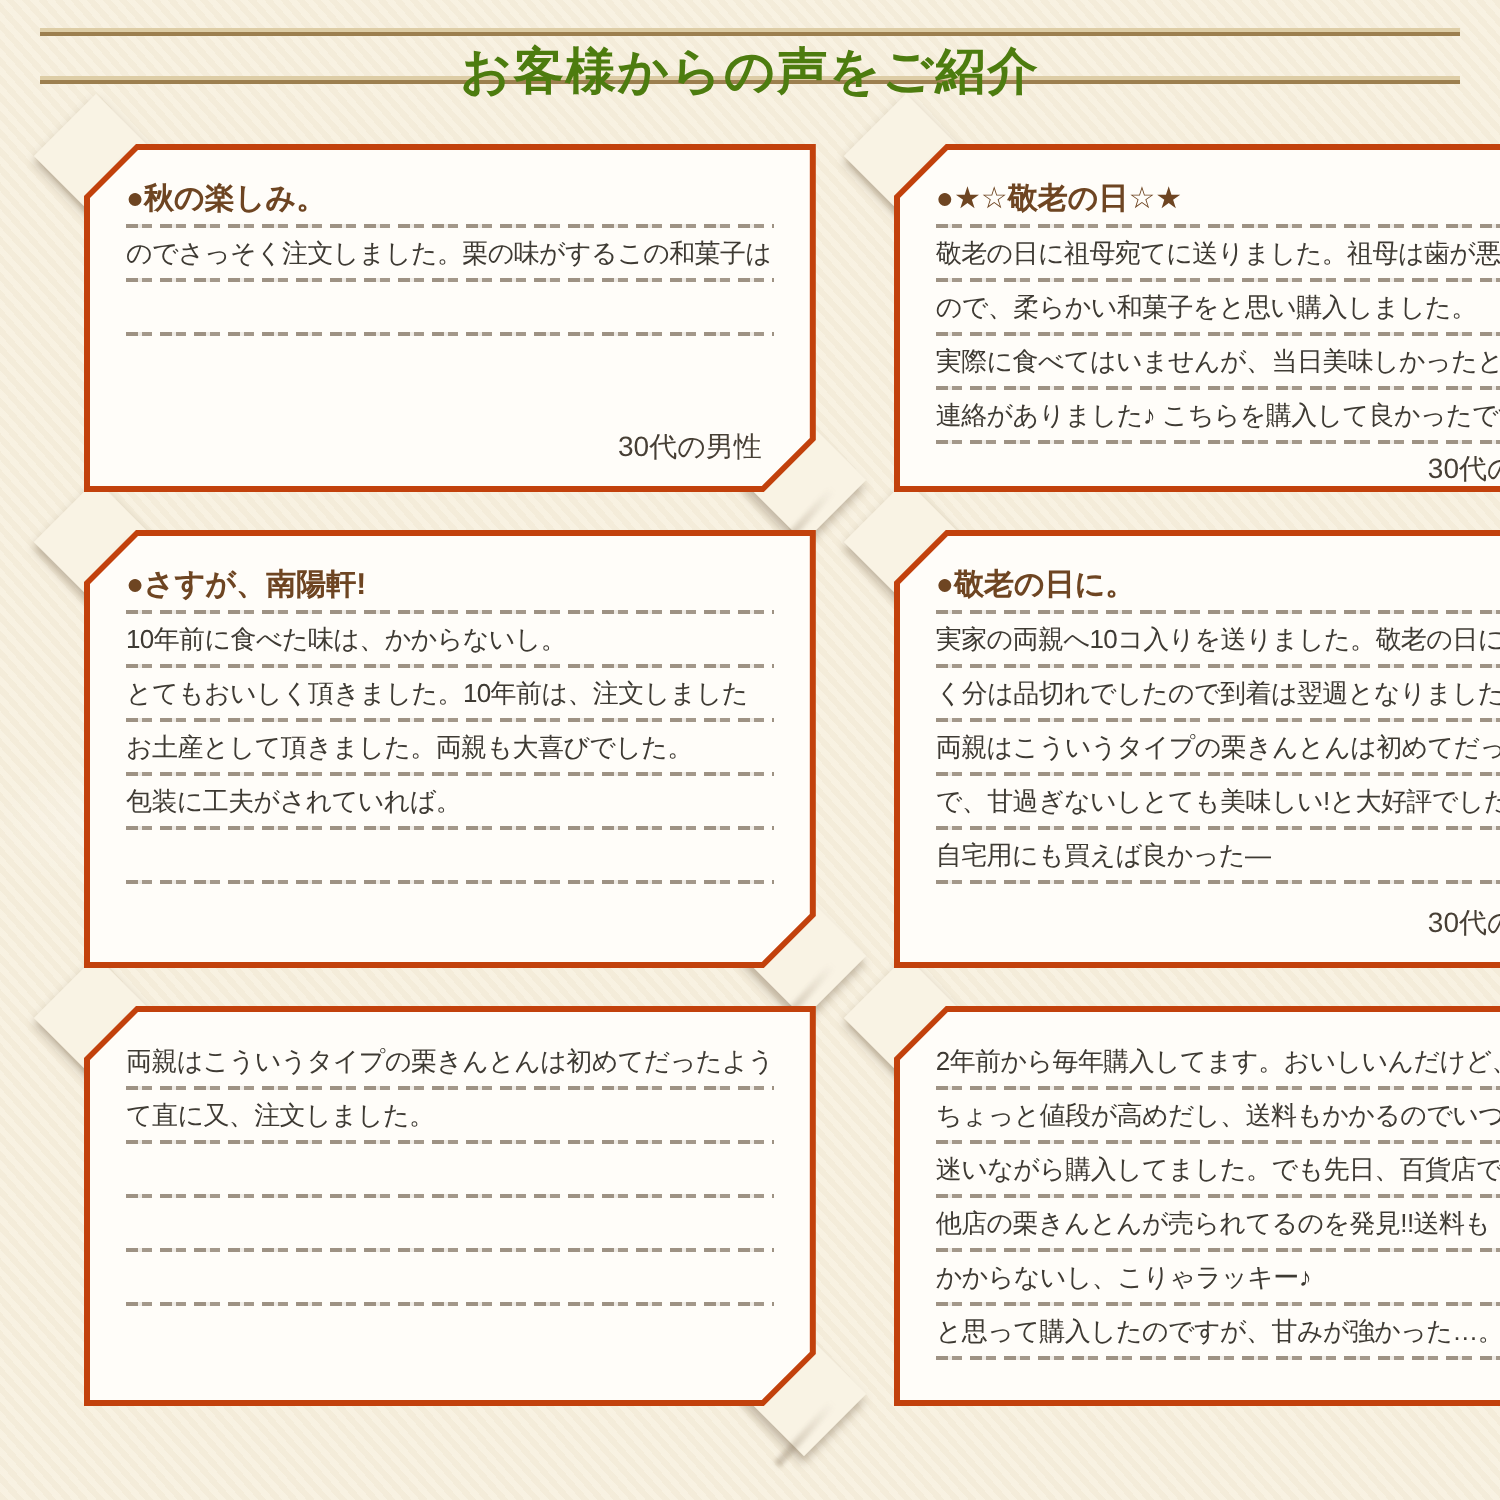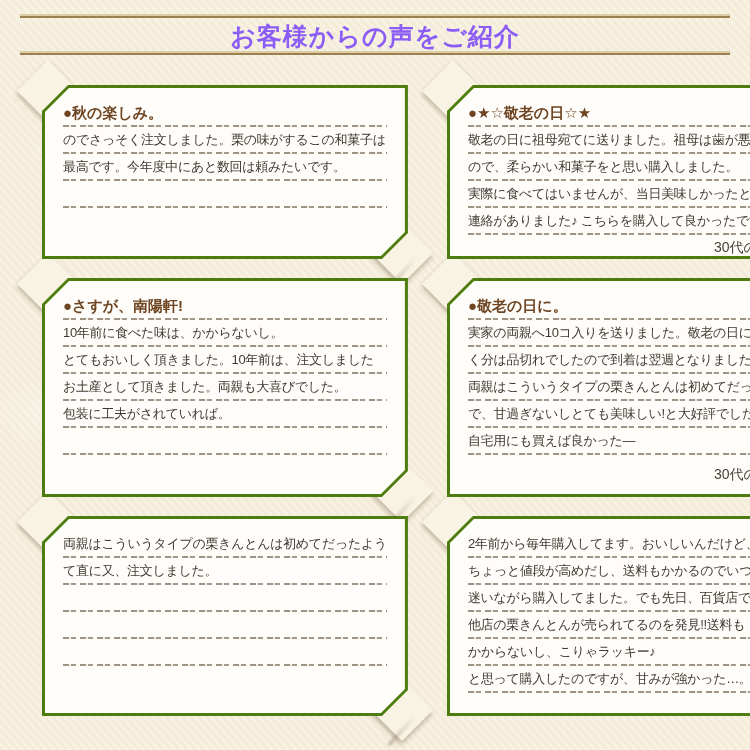--- a/index.html
+++ b/index.html
@@ -23,48 +23,48 @@
 
   
   .header { padding-top: 14px; }
   .rule {
     height: 0;
     margin: 0 20px;
     border-top: 2px solid #ddcda6;
     border-bottom: 2px solid #9c7f4f;
   }
   .header-title {
-    height: 33px;
+    height: 20px;
     line-height: 36px;
     text-align: center;
     font-size: 25px;
     font-weight: bold;
     letter-spacing: 1px;
-    color: #8b5cf6;
+    color: #4d7c0f;
   }
 
   
   .grid {
     display: grid;
     grid-template-columns: 1fr 1fr;
     grid-template-rows: 174px 219px 200px;
     column-gap: 39px;
     row-gap: 19px;
     padding: 0 37px 0 42px;
     margin-top: 30px;
   }
 
   .card-wrap { position: relative; height: 100%; }
 
   .card {
     position: relative;
     z-index: 1;
     height: 100%;
     box-sizing: border-box;
-    background: #4d7c0f;
+    background: #c2410c;
     padding: 3px;
     display: flex;
     clip-path: polygon(26px 0, 100% 0, 100% calc(100% - 26px), calc(100% - 26px) 100%, 0 100%, 0 26px);
   }
   .card-inner {
     flex: 1;
     box-sizing: border-box;
     background: #fffdf9;
     padding: 12px 18px 8px;
     display: flex;
@@ -145,22 +145,22 @@
 <div class="grid">
   <div class="card-wrap">
     <div class="fold-diamond-tl"></div>
     <div class="fold-streak-tl"></div>
     <div class="fold-diamond-br"></div>
     <div class="fold-streak-br"></div>
     <div class="card">
       <div class="card-inner">
         <div class="line title-line">●秋の楽しみ。</div>
           <div class="line">のでさっそく注文しました。栗の味がするこの和菓子は</div>
-          <div class="line">最高です。今年度中にあと数回は頼みたいです。</div>
-          <div class="line"></div>
+          <div class="line"></div>
+          <div class="author">30代の男性</div>
       </div>
     </div>
   </div>
 
   <div class="card-wrap">
     <div class="fold-diamond-tl"></div>
     <div class="fold-streak-tl"></div>
 
     <div class="card">
       <div class="card-inner">

